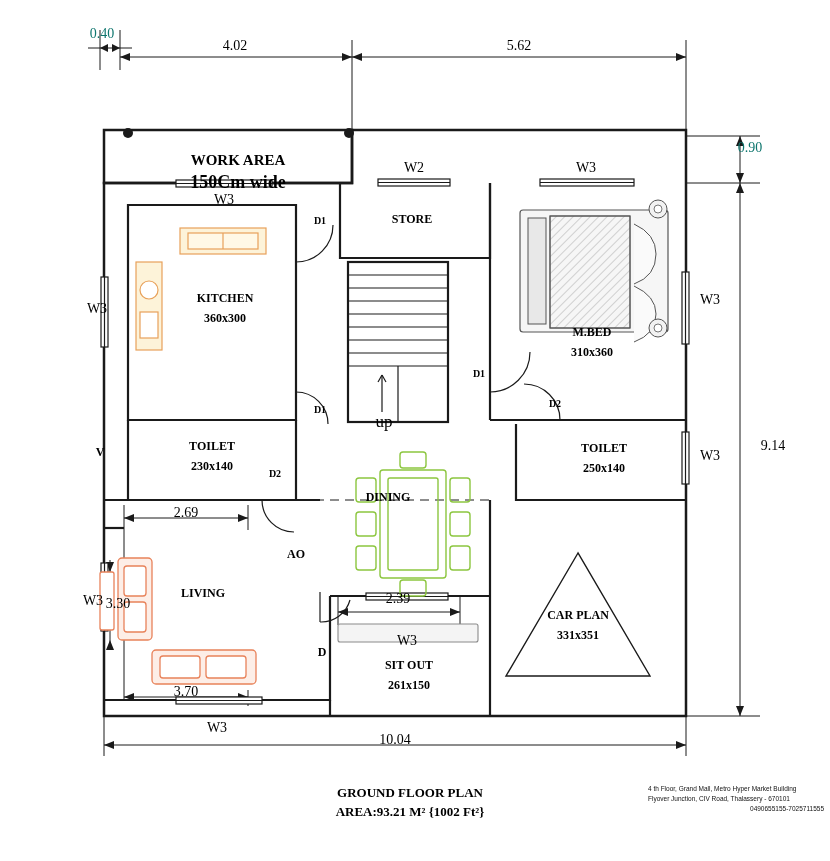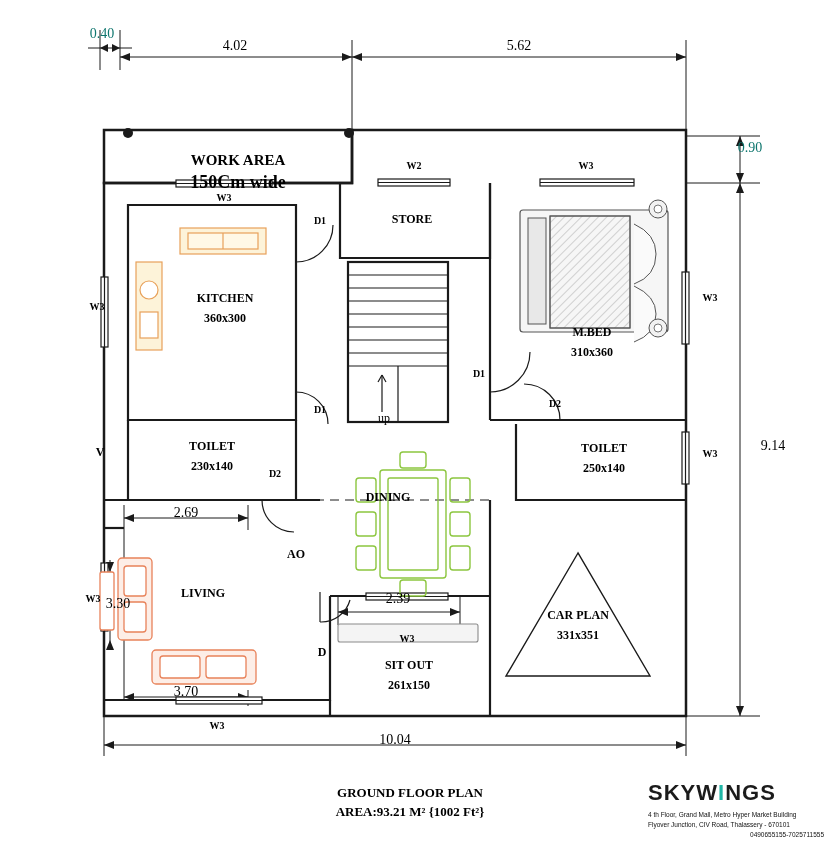--- a/index.html
+++ b/index.html
@@ -9,23 +9,23 @@
     font-family:"Liberation Serif", serif;
     color:#000;
     position:relative;
     overflow:hidden;
   }
   #plan{position:absolute;left:0;top:0;width:830px;height:861px;}
   .lbl{position:absolute;text-align:center;line-height:1.15;}
   .dim{font-family:"Liberation Serif", serif;font-size:14px;}
   .dimblue{color:#0f766e;}
   .room{font-weight:bold;font-size:12px;}
-  .win{font-size:10px;font-weight:bold;}
+  .win{font-size:14px;font-weight:normal;}
   .door{font-size:10px;font-weight:bold;}
-  .small{font-size:12px;}
+  .small{font-size:17px;}
   .title{font-size:13px;font-weight:bold;}
   .logo{position:absolute;}
   .logo-text{font-family:"Liberation Sans", sans-serif;font-weight:bold;font-size:22px;letter-spacing:1px;}
   .logo-sub{font-family:"Liberation Sans", sans-serif;font-size:6.5px;line-height:1.5;color:#111;}
 </style>
 </head>
 <body>
 
 <svg id="plan" viewBox="0 0 830 861">
   <defs>
@@ -357,21 +357,18 @@
 <div class="lbl door" style="left:303px;top:215px;width:34px;">D1</div>
 <div class="lbl door" style="left:303px;top:404px;width:34px;">D1</div>
 <div class="lbl door" style="left:462px;top:368px;width:34px;">D1</div>
 <div class="lbl door" style="left:258px;top:468px;width:34px;">D2</div>
 <div class="lbl door" style="left:538px;top:398px;width:34px;">D2</div>
 
 <div class="lbl title" style="left:260px;top:786px;width:300px;">GROUND FLOOR PLAN</div>
 <div class="lbl title" style="left:260px;top:805px;width:300px;">AREA:93.21 M²  {1002 Ft²}</div>
 
 <div class="logo" style="left:648px;top:780px;width:176px;">
-  <div class="logo-text">
-    <span style="color:#1b1b1b;">SKYW</span><span style="color:#1fb6a6;">I</span><span style="color:#1b1b1b;">NGS</span>
-  </div>
   <div class="logo-sub" style="margin-top:4px;">
     <div>4 th Floor, Grand Mall, Metro Hyper Market Building</div>
     <div>Flyover Junction, CIV Road, Thalassery - 670101</div>
     <div style="text-align:right;">0490655155-7025711555</div>
   </div>
 </div>
 
 </body></html>

